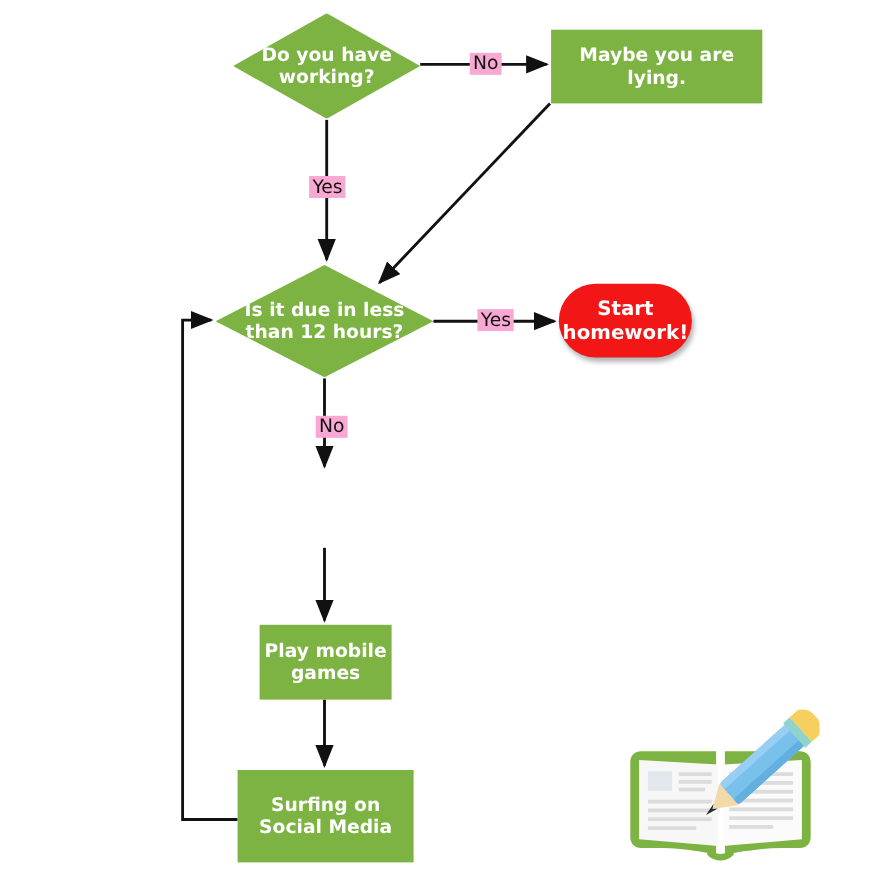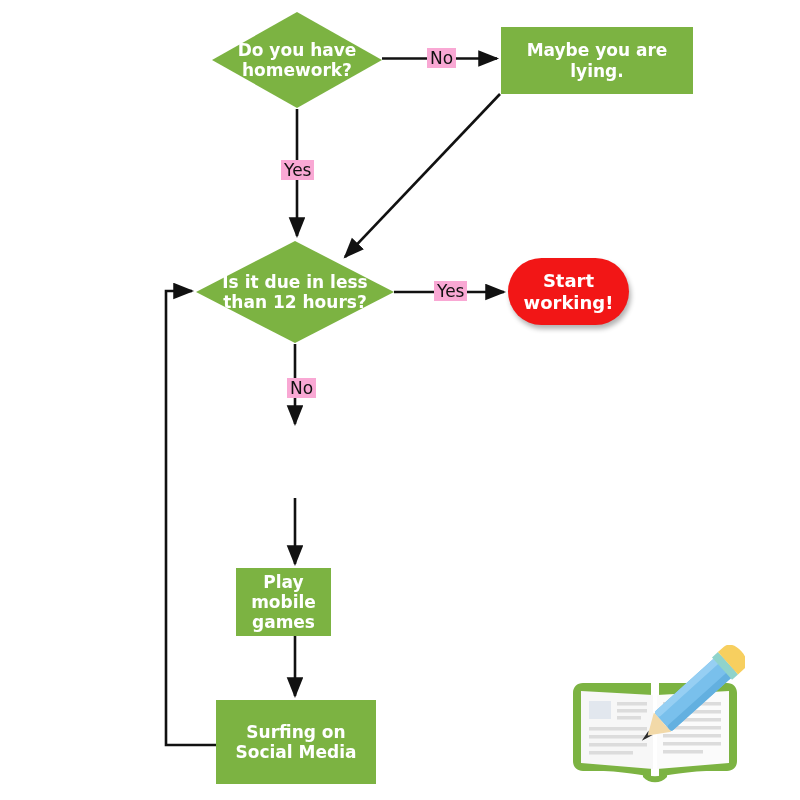--- a/index.html
+++ b/index.html
@@ -102,40 +102,40 @@
     <line x1="295" y1="498" x2="295" y2="564" stroke="#111111" stroke-width="2.6" marker-end="url(#arrowhead)"></line>
 
     <line x1="295" y1="636" x2="295" y2="696" stroke="#111111" stroke-width="2.6" marker-end="url(#arrowhead)"></line>
 
     <path d="M216,745 L166,745 L166,291 L192,291" fill="none" stroke="#111111" stroke-width="2.6" marker-end="url(#arrowhead)"></path>
   </svg>
 
   <div class="node node-decision" style="left:212px; top:12px; width:170px; height:96px; font-size:17px;">
     <span class="diamond-shape"></span>
     <span class="node-text">Do you have
-homework?</span>
+working?</span>
   </div>
 
   <div class="node node-process" style="left:501px; top:27px; width:192px; height:67px; font-size:17px;">
     <span class="node-text">Maybe you are lying.</span>
   </div>
 
   <div class="node node-decision" style="left:196px; top:241px; width:198px; height:102px; font-size:17px;">
     <span class="diamond-shape"></span>
     <span class="node-text">Is it due in less
 than 12 hours?</span>
   </div>
 
   <div class="node node-terminal" style="left:508px; top:258px; width:121px; height:67px; font-size:18px;">
     <span class="node-text">Start
-working!</span>
+homework!</span>
   </div>
 
 
-  <div class="node node-process" style="left:236px; top:568px; width:95px; height:68px; font-size:17px;">
+  <div class="node node-process" style="left:236px; top:568px; width:120px; height:68px; font-size:17px;">
     <span class="node-text">Play mobile
 games</span>
   </div>
 
   <div class="node node-process" style="left:216px; top:700px; width:160px; height:84px; font-size:17px;">
     <span class="node-text">Surfing on
 Social Media</span>
   </div>
 
   <div class="edge-label" style="left:427px; top:48px;">No</div>

